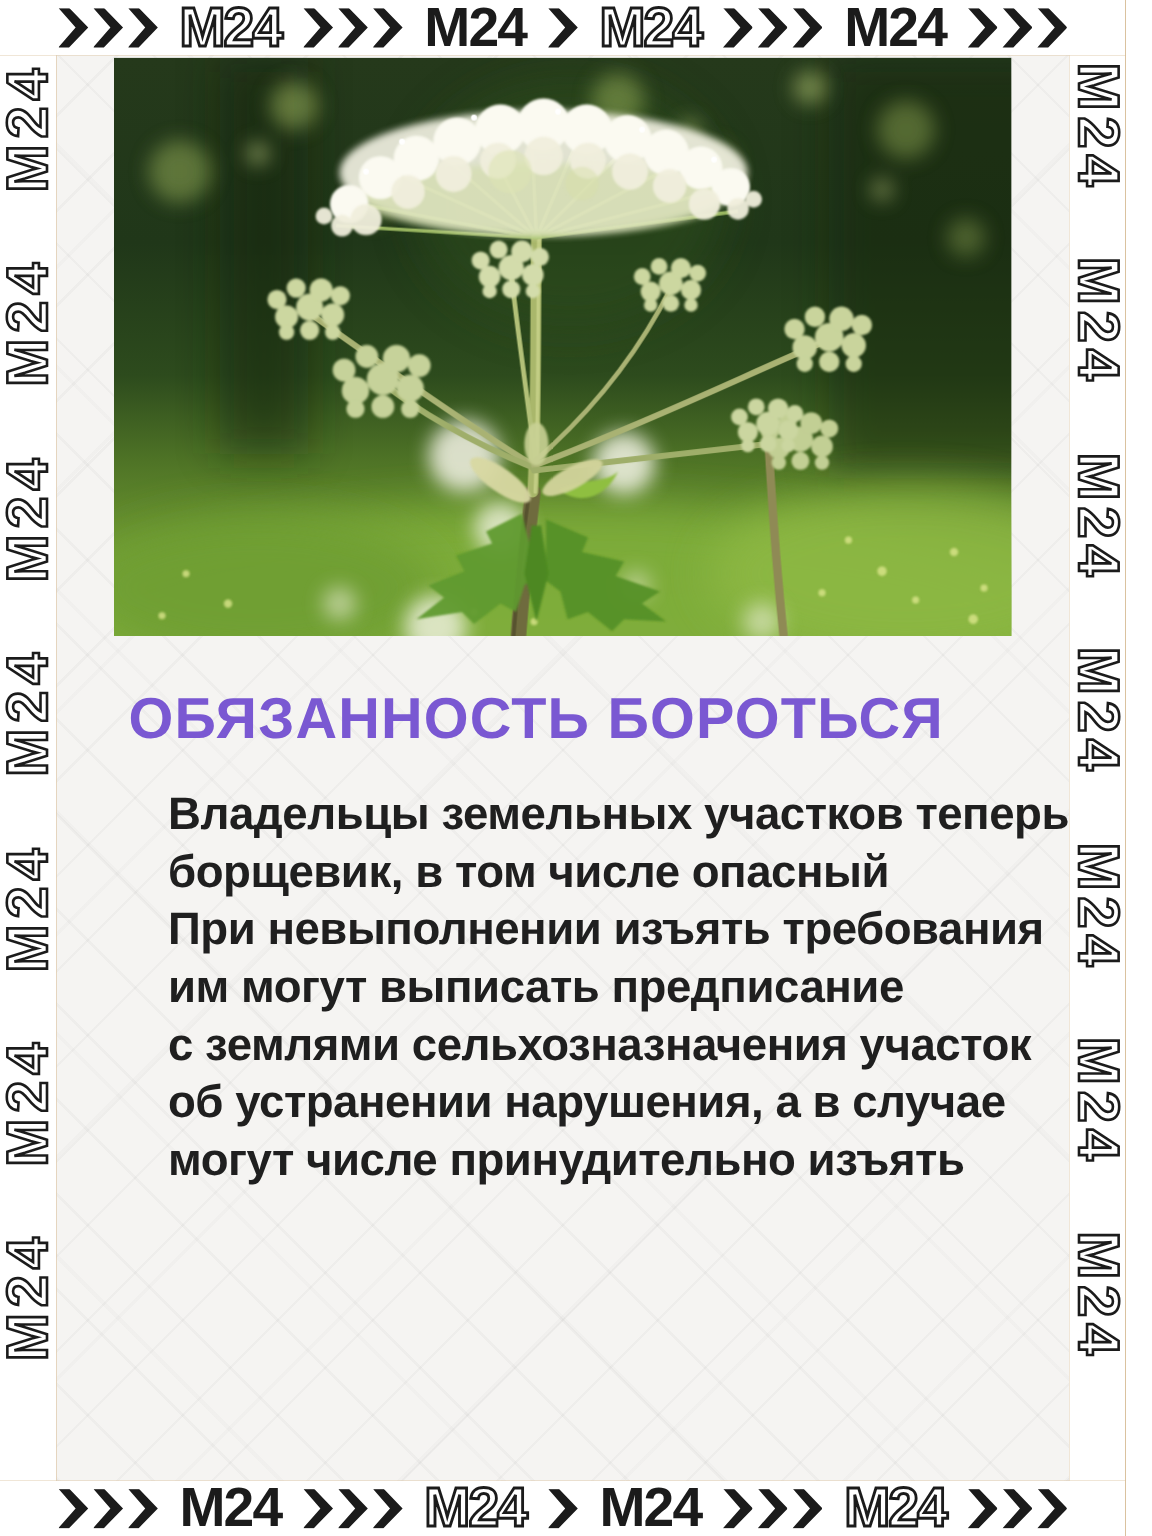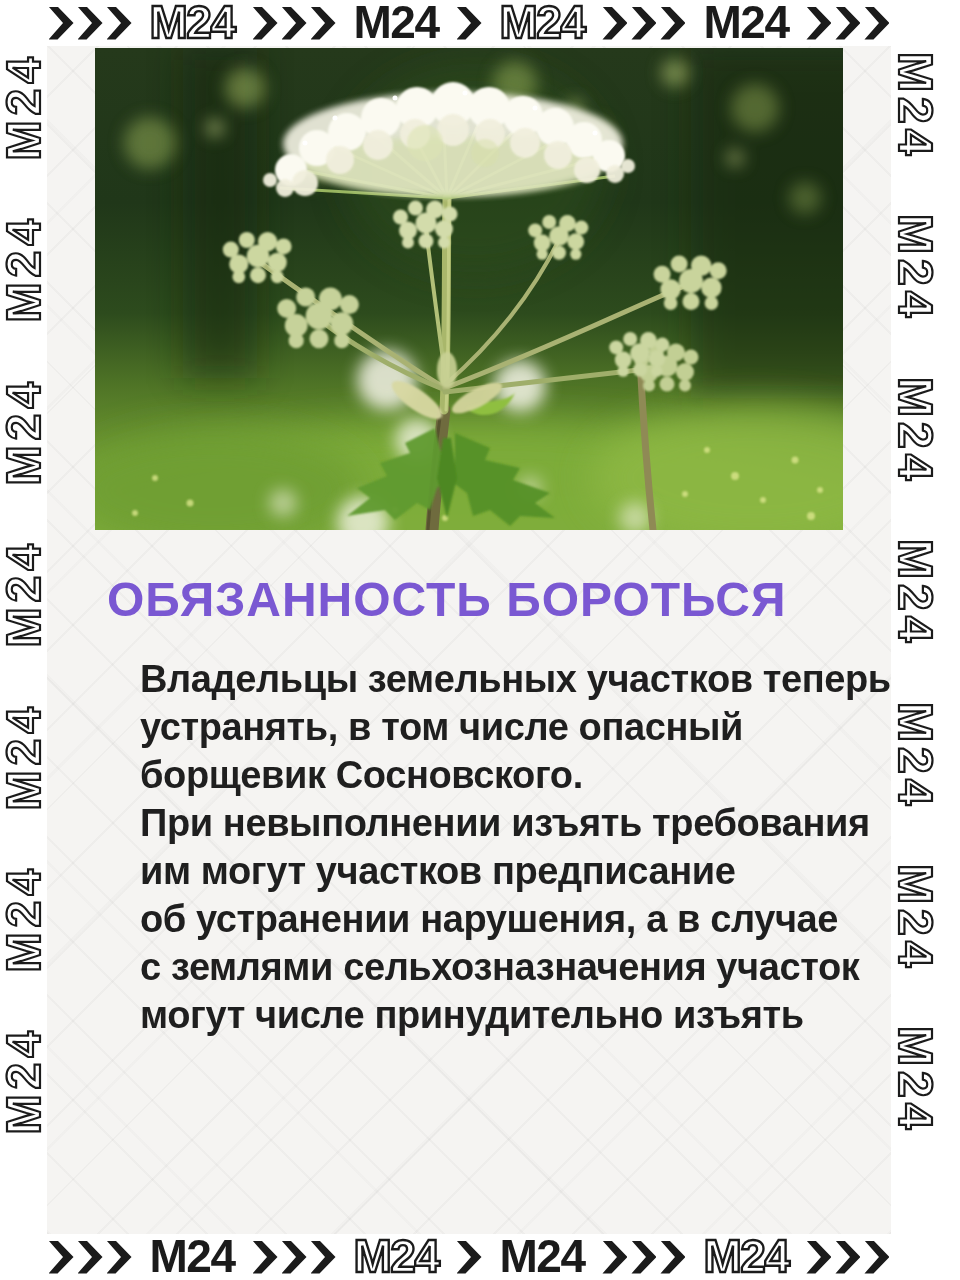--- a/index.html
+++ b/index.html
@@ -311,26 +311,25 @@
         </g>
       </svg>
     </div>
 
     <div class="headline">
       <div>ОБЯЗАННОСТЬ БОРОТЬСЯ</div>
     </div>
 
     <div class="bodytext">
       <div>Владельцы земельных участков теперь</div>
-      <div>устранять, в том числе опасный</div>
-      <div>борщевик Сосновского.</div>
+      <div>борщевик, в том числе опасный</div>
       <div>При невыполнении изъять требования</div>
-      <div>им могут участков предписание</div>
+      <div>им могут выписать предписание</div>
+      <div>с землями сельхозназначения участок</div>
       <div>об устранении нарушения, а в случае</div>
-      <div>с землями сельхозназначения участок</div>
       <div>могут числе принудительно изъять</div>
     </div>
   </div>
 
   <div class="hstrip bottom">
     <span class="chevgroup">
         <i class="chev"></i>
         <i class="chev"></i>
         <i class="chev"></i>
       </span>

